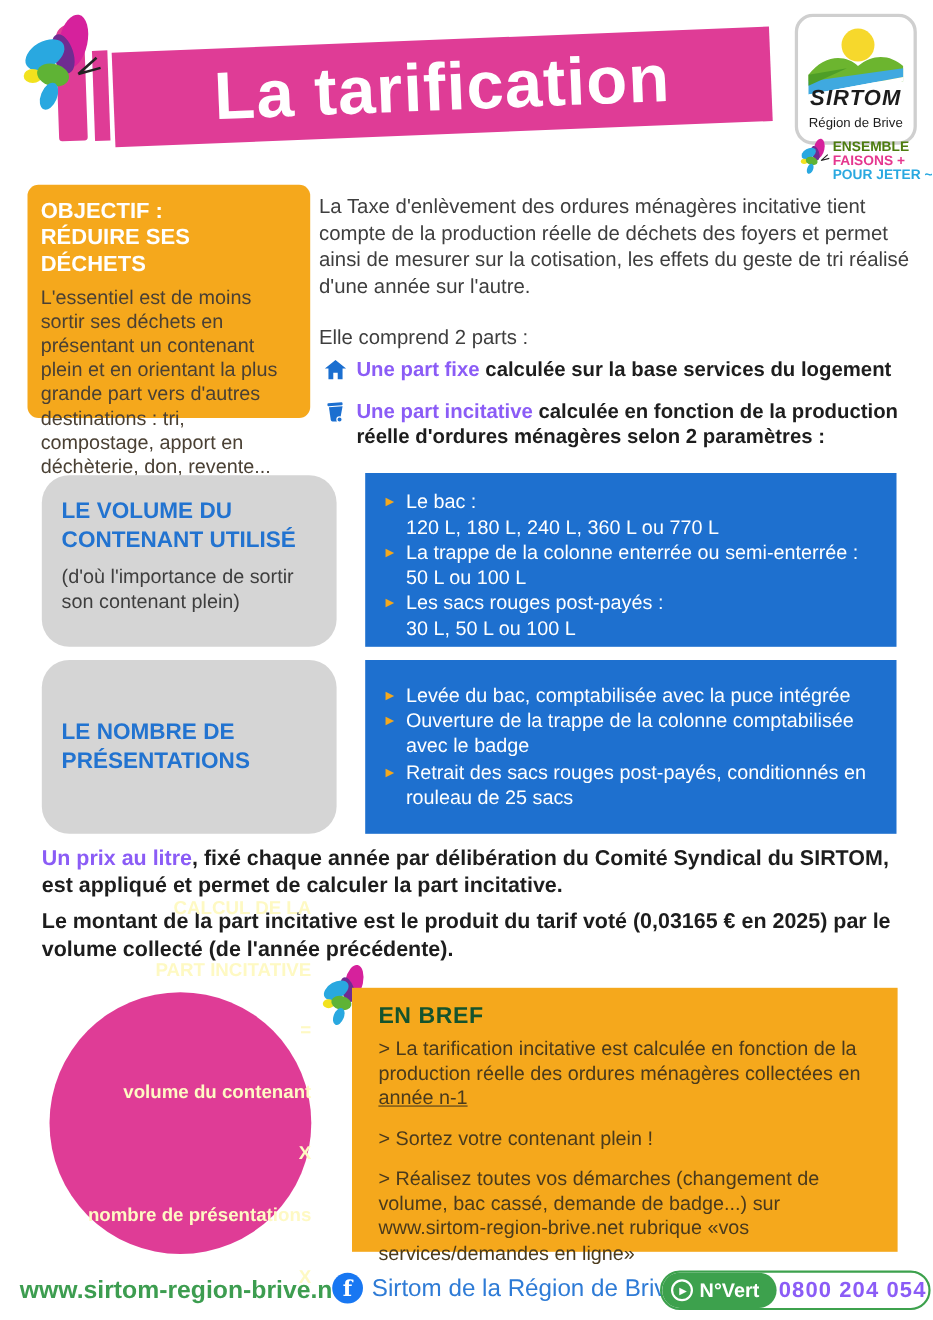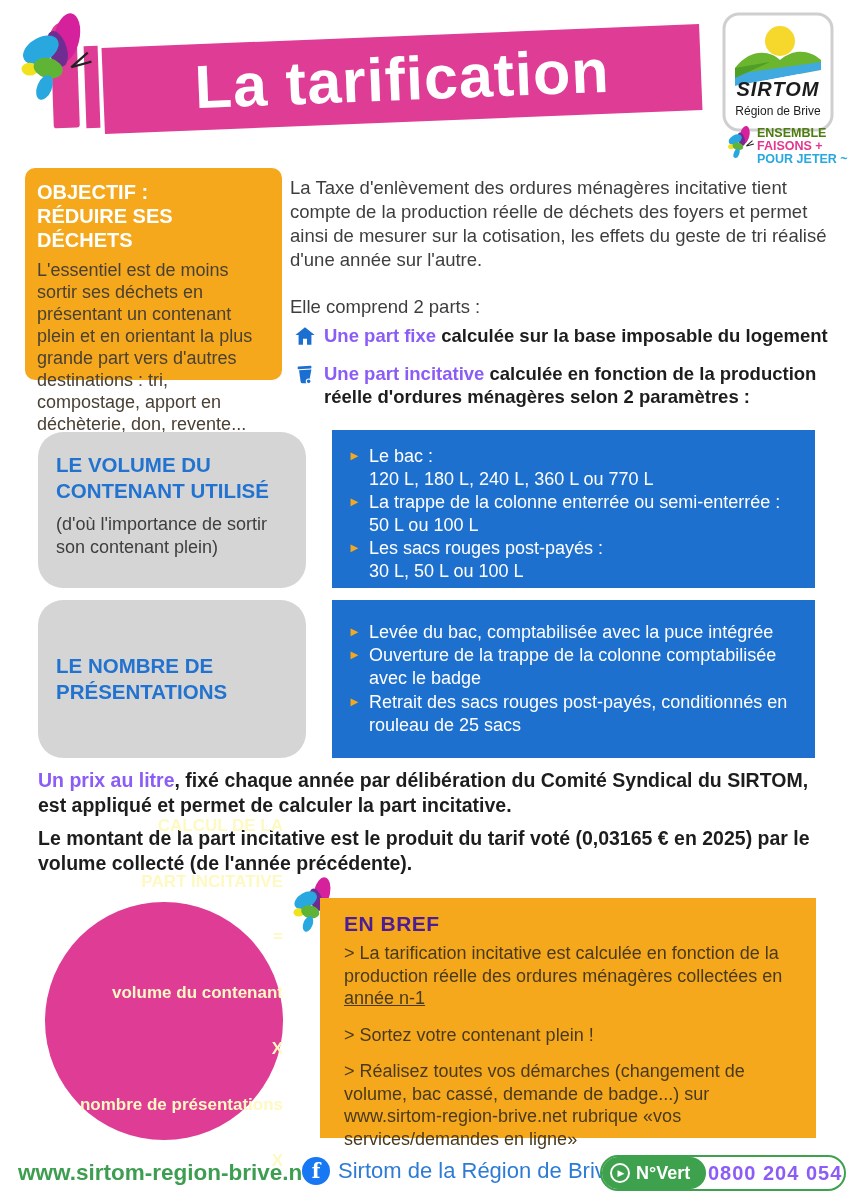--- a/index.html
+++ b/index.html
@@ -63,21 +63,21 @@
   .pricing-p2 { position:absolute; left:38px; top:826px; width:790px;
                 font-size:19.5px; font-weight:700; color:#1d1d1d; line-height:1.3; }
 
   
   .calc-circle { position:absolute; left:45px; top:902px; width:238px; height:238px;
                  background:#DF3C96; border-radius:50%;
                  display:flex; flex-direction:column; align-items:flex-end; justify-content:center;
                  color:#fef9c3; font-weight:700; font-size:17px; line-height:1.4; text-align:center;gap:32px; }
   .enbref { position:absolute; left:320px; top:898px; width:496px; height:240px;
             background:#F5A81C; padding:14px 20px 14px 24px; }
-  .enbref h3 { color:#4c1d95; font-size:21px; font-weight:700; margin-bottom:6px; letter-spacing:0.5px; }
+  .enbref h3 { color:#14532d; font-size:21px; font-weight:700; margin-bottom:6px; letter-spacing:0.5px; }
   .enbref p { color:#4A3A1C; font-size:18px; line-height:1.25; margin-bottom:14px; }
   .enbref p:last-child { margin-bottom:0; }
   .u { text-decoration:underline; }
   .butterfly-bref { position:absolute; left:290px; top:872px; width:58px; height:82px; }
 
   
   .footer-url { position:absolute; left:18px; top:1160px; font-size:22.5px; font-weight:700; color:#3D9D50; }
   .footer-fb { position:absolute; left:302px; top:1157px; display:flex; align-items:center; gap:8px; }
   .fb-icon { width:28px; height:28px; border-radius:50%; background:#1877F2; color:#fff;
              display:flex; align-items:center; justify-content:center;
@@ -154,21 +154,21 @@
   <p class="intro-par">La Taxe d'enlèvement des ordures ménagères incitative tient compte de la production réelle de déchets des foyers et permet ainsi de mesurer sur la cotisation, les effets du geste de tri réalisé d'une année sur l'autre.</p>
   <p class="parts-label">Elle comprend 2 parts :</p>
 
   <div class="part-line fixe">
     <span class="part-icon">
       <svg width="22" height="22" viewBox="0 0 24 24">
           <path d="M12 2.5 L1.5 11 H5 V21.5 H9.8 V15 H14.2 V21.5 H19 V11 H22.5 Z" fill="#1B6FD0"></path>
         </svg>
     </span>
     <span>
-      <span class="lead-pink">Une part fixe</span><span> calculée sur la base imposable du logement</span>
+      <span class="lead-pink">Une part fixe</span><span> calculée sur la base services du logement</span>
     </span>
   </div>
 
   <div class="part-line incit">
     <span class="part-icon">
       <svg width="22" height="22" viewBox="0 0 24 24">
         <rect x="4" y="3.5" width="15" height="3" rx="1" fill="#1B6FD0" transform="rotate(-4 11 5)"></rect>
         <path d="M5.5,8 L19,7 L16.5,20.5 Q16.2,22 14.6,22 L9,22 Q7.6,22 7.3,20.6 Z" fill="#1B6FD0"></path>
         <circle cx="16" cy="20" r="2.6" fill="#1B6FD0" stroke="#ffffff" stroke-width="1.2"></circle>
       </svg>

